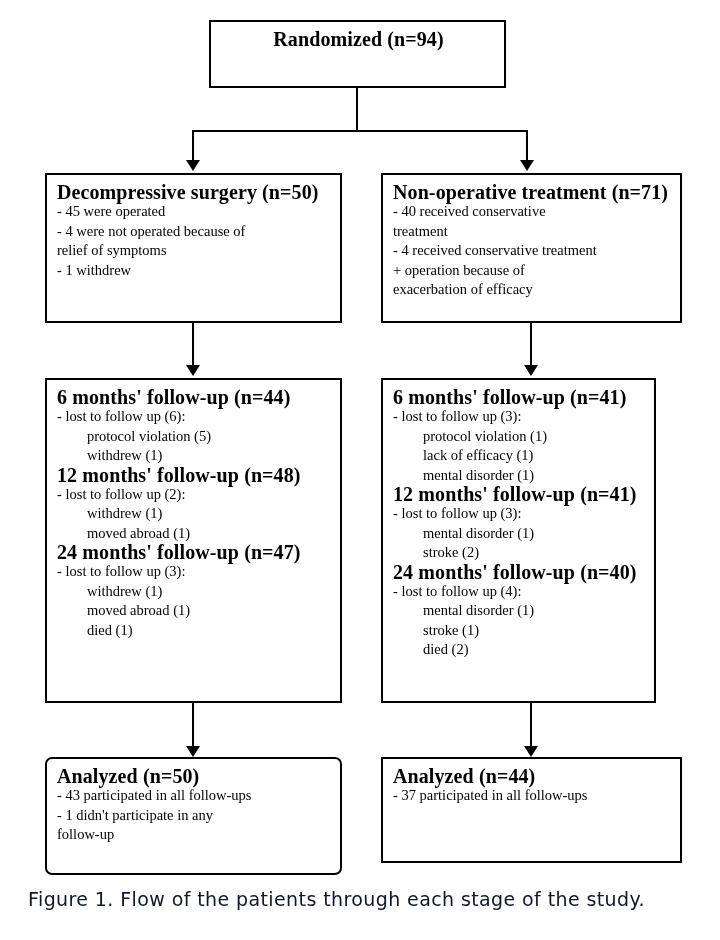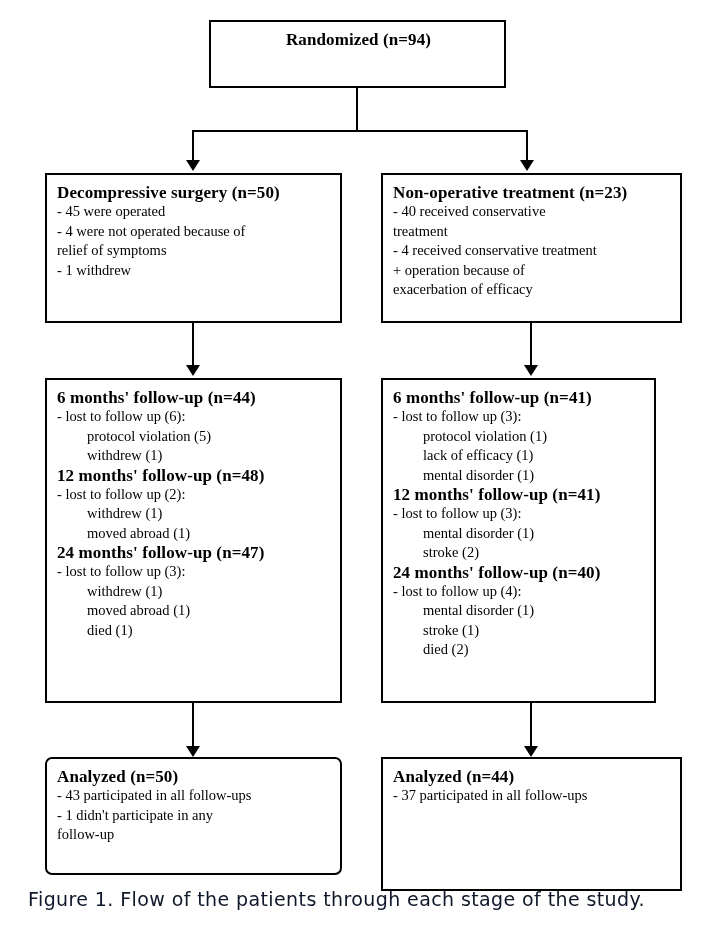--- a/index.html
+++ b/index.html
@@ -42,21 +42,21 @@
     position: absolute;
     width: 0;
     height: 0;
     border-left: 7px solid transparent;
     border-right: 7px solid transparent;
     border-top: 11px solid #000000;
   }
 
   .bx-title {
     font-weight: bold;
-    font-size: 17px;
+    font-size: 20px;
     line-height: 19px;
     white-space: nowrap;
     letter-spacing: 0.1px;
     font-family: Liberation Serif, serif;
   }
   .bx-line {
     font-size: 14.5px;
     line-height: 19.5px;
     white-space: nowrap;
   }
@@ -77,21 +77,21 @@
     white-space: nowrap;
   }
 
   
   #box-randomized { left: 209px; top: 20px; width: 297px; height: 68px; }
   #box-surgery    { left: 45px;  top: 173px; width: 297px; height: 150px; }
   #box-nonop      { left: 381px; top: 173px; width: 301px; height: 150px; }
   #box-fu-left    { left: 45px;  top: 378px; width: 297px; height: 325px; }
   #box-fu-right   { left: 381px; top: 378px; width: 275px; height: 325px; }
   #box-an-left    { left: 45px;  top: 757px; width: 297px; height: 118px; border-radius: 7px; }
-  #box-an-right   { left: 381px; top: 757px; width: 301px; height: 134px; }
+  #box-an-right   { left: 381px; top: 757px; width: 301px; height: 106px; }
 </style>
 </head>
 <body>
 
 <div id="canvas">
 
   <div class="line vline" style="left:356px; top:88px; height:44px;"></div>
   <div class="line hline" style="left:192px; top:130px; width:336px;"></div>
   <div class="line vline" style="left:192px; top:130px; height:30px;"></div>
   <div class="line vline" style="left:526px; top:130px; height:30px;"></div>
@@ -116,21 +116,21 @@
 
   <div class="box" id="box-surgery">
     <div class="bx-title">Decompressive surgery (n=50)</div>
     <div class="bx-line">- 45 were operated</div>
     <div class="bx-line">- 4 were not operated because of</div>
     <div class="bx-line">relief of symptoms</div>
     <div class="bx-line">- 1 withdrew</div>
   </div>
 
   <div class="box" id="box-nonop">
-    <div class="bx-title">Non-operative treatment (n=23)</div>
+    <div class="bx-title">Non-operative treatment (n=71)</div>
     <div class="bx-line">- 40 received conservative</div>
     <div class="bx-line">treatment</div>
     <div class="bx-line">- 4 received conservative treatment</div>
     <div class="bx-line">+ operation because of</div>
     <div class="bx-line">exacerbation of efficacy</div>
   </div>
 
   <div class="box" id="box-fu-left">
     <div class="bx-title">6 months' follow-up (n=44)</div>
     <div class="bx-line">- lost to follow up (6):</div>

